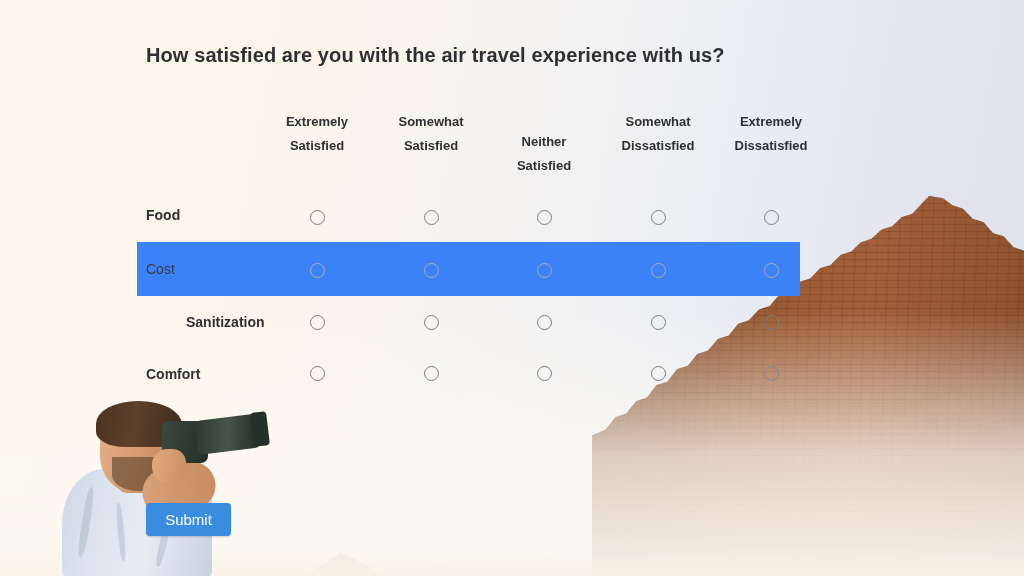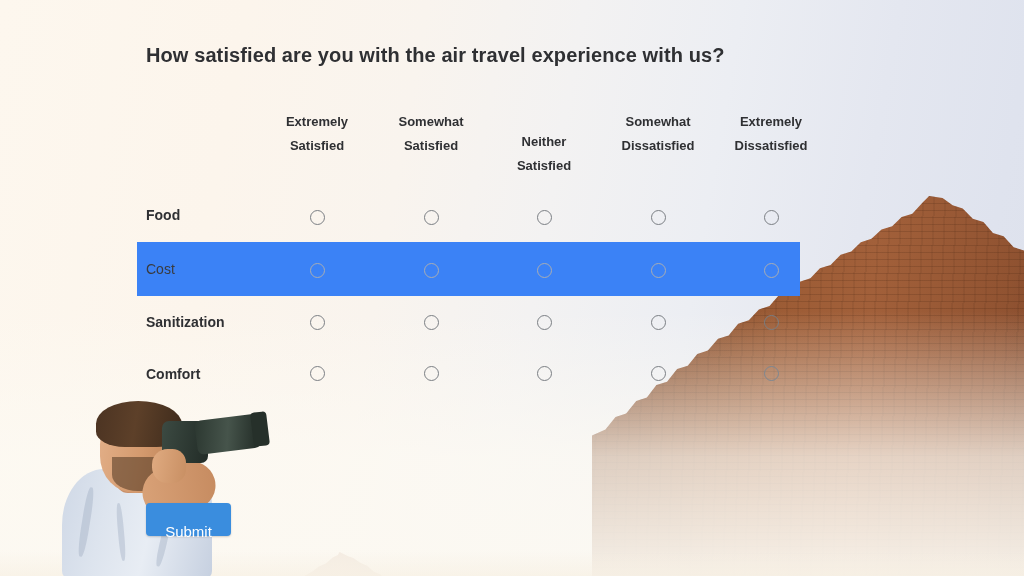--- a/index.html
+++ b/index.html
@@ -304,21 +304,21 @@
     width: 85px;
     height: 33px;
     border: none;
     border-radius: 4px;
     background: #3a8dde;
     color: #ffffff;
     font-family: "Liberation Sans", sans-serif;
     font-size: 15px;
     line-height: 33px;
     text-align: center;
-    padding: 12px;
+    padding: 0;
     cursor: pointer;
     box-shadow: 0 1px 2px rgba(0,0,0,.18);
   }
 </style>
 </head>
 <body>
 
 <div class="screen">
 
   <div class="photo">
@@ -390,21 +390,21 @@
           <div>Cost</div>
         </div>
         <div class="radio faint" style="left:173px; top:21px;"></div>
         <div class="radio faint" style="left:287px; top:21px;"></div>
         <div class="radio faint" style="left:400px; top:21px;"></div>
         <div class="radio faint" style="left:514px; top:21px;"></div>
         <div class="radio faint" style="left:627px; top:21px;"></div>
       </div>
 
       <div class="matrix-row" style="height:54px;">
-        <div class="row-label bold" style="top:14px;">
+        <div class="row-label bold" style="top:14px;margin-left:40px;">
           <div>Sanitization</div>
         </div>
         <div class="radio" style="left:173px; top:19px;"></div>
         <div class="radio" style="left:287px; top:19px;"></div>
         <div class="radio" style="left:400px; top:19px;"></div>
         <div class="radio" style="left:514px; top:19px;"></div>
         <div class="radio" style="left:627px; top:19px;"></div>
       </div>
 
 

